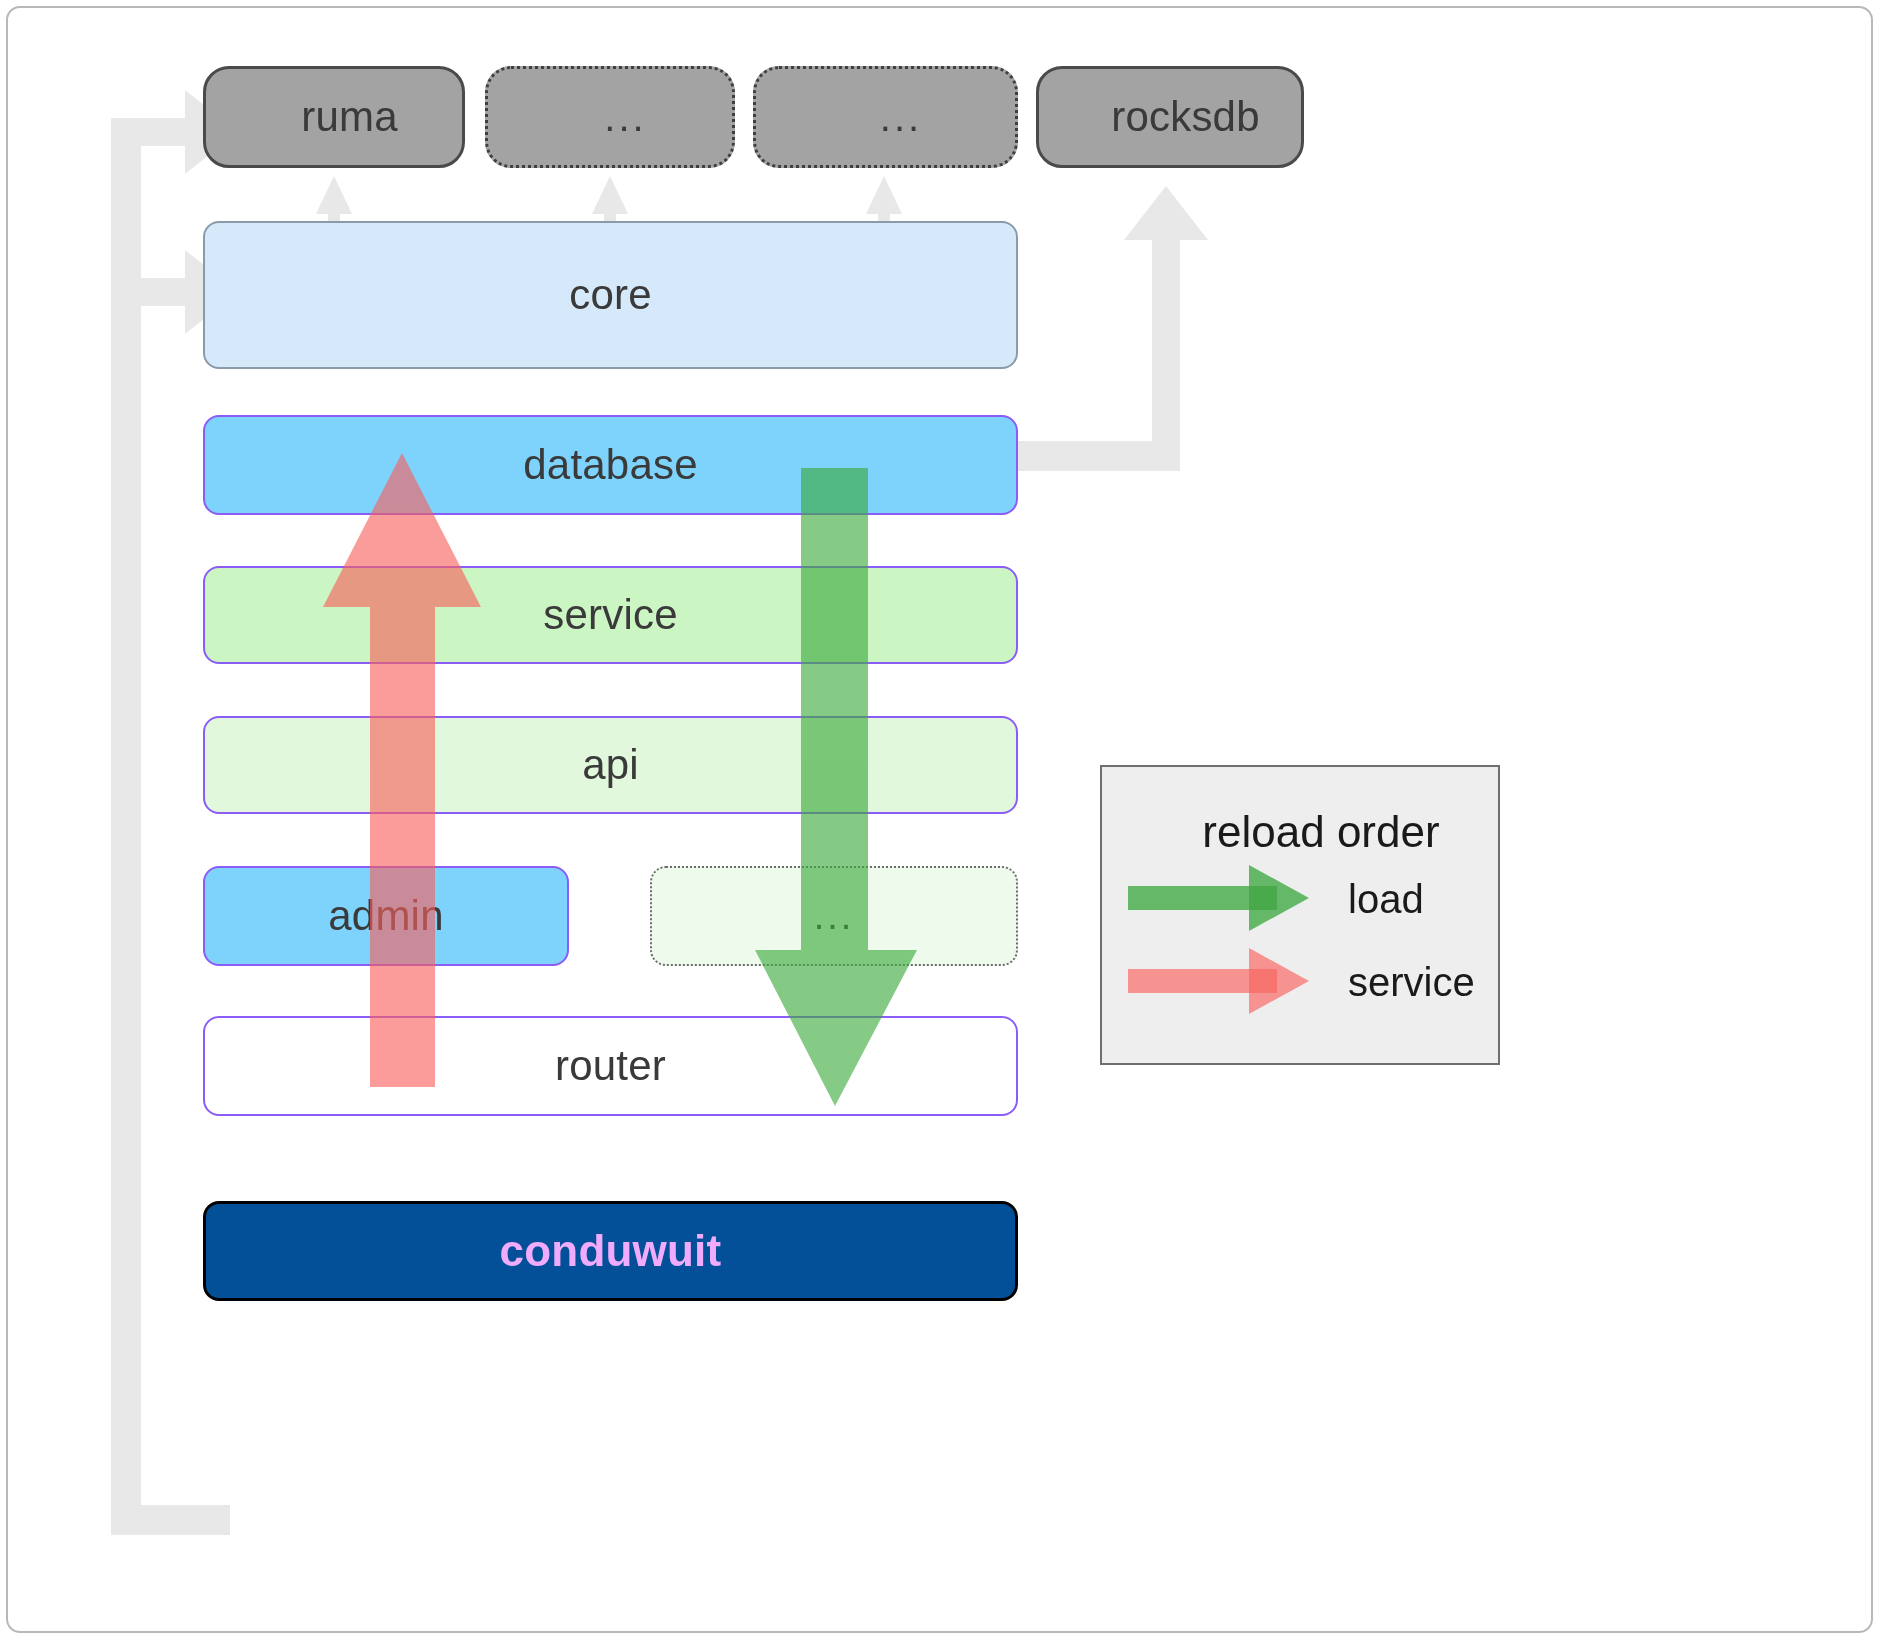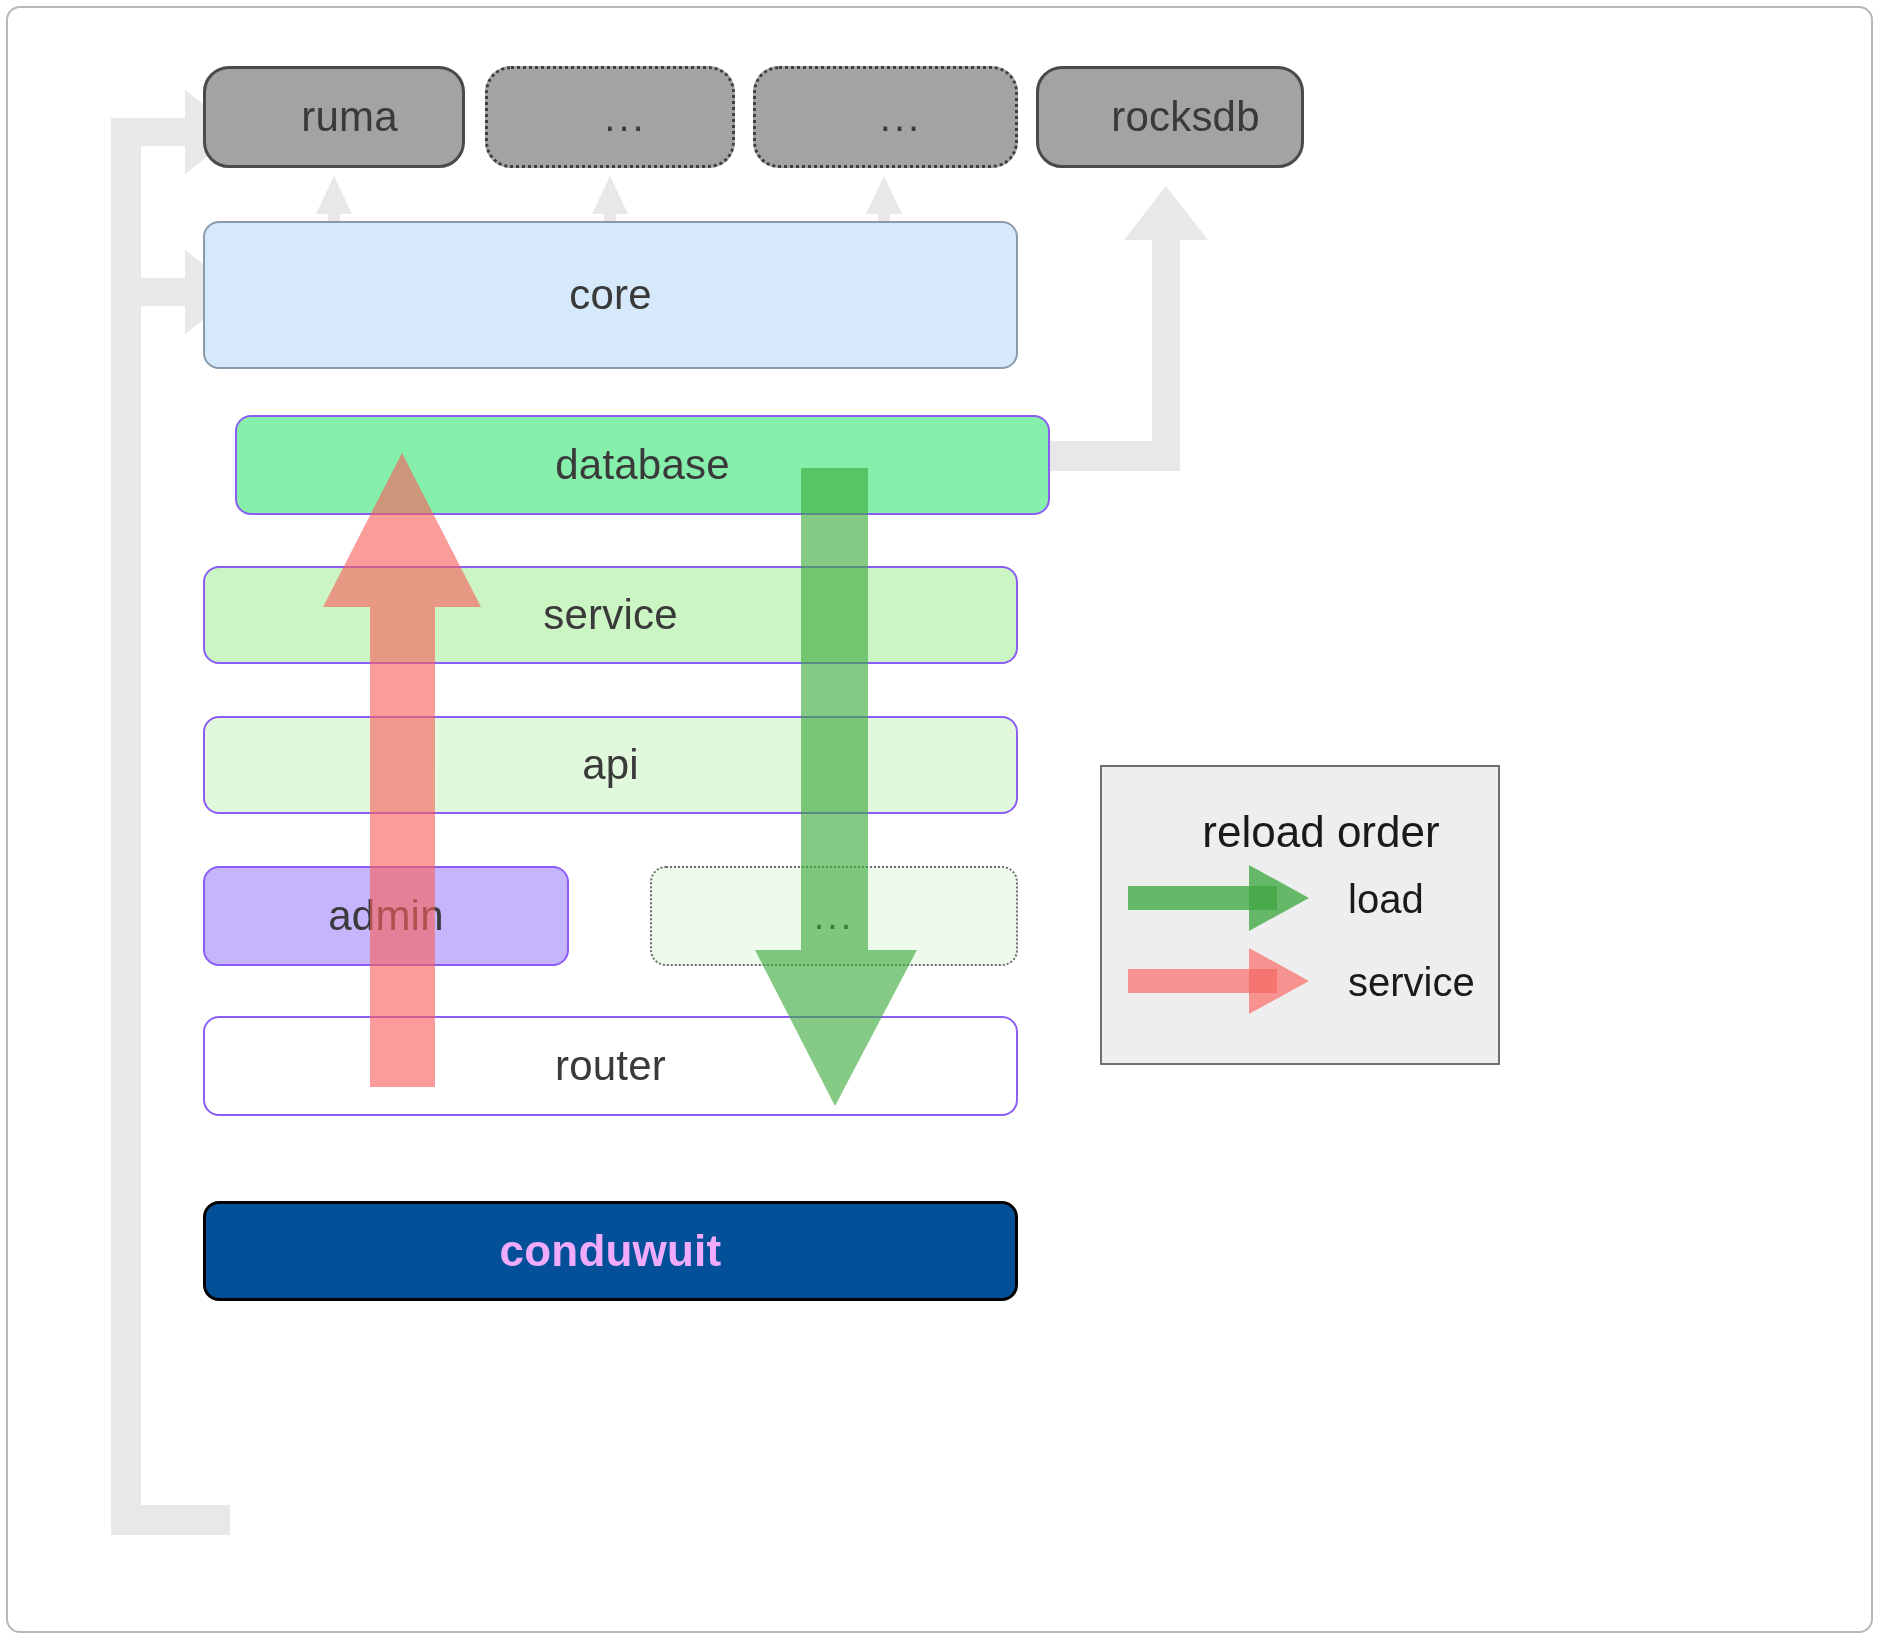--- a/index.html
+++ b/index.html
@@ -36,24 +36,24 @@
   .crate.dotted{border:3px dotted #3f3f3f;}
   .crate.dots{font-size:40px;letter-spacing:3px;}
 
   
   .layer{
     border-radius:16px;
     border:2px solid #8b5cf6;
     font-size:42px;
   }
   .layer-core{background:#d6e9fb;border-color:#8a9aa8;}
-  .layer-database{background:#86efac;margin-left:32px;}
+  .layer-database{background:#7dd3fc;}
   .layer-service{background:#ccf5c4;}
   .layer-api{background:#e1f8dc;}
-  .layer-admin{background:#c4b5fd;}
+  .layer-admin{background:#7dd3fc;}
   .layer-dots{background:#eefbec;border:2px dotted #6d6d6d;font-size:38px;letter-spacing:3px;}
   .layer-router{background:#ffffff;}
 
   .app{
     border-radius:16px;
     background:#034f98;
     border:3px solid #000000;
     color:#f0abfc;
     font-size:44px;
     font-weight:bold;

